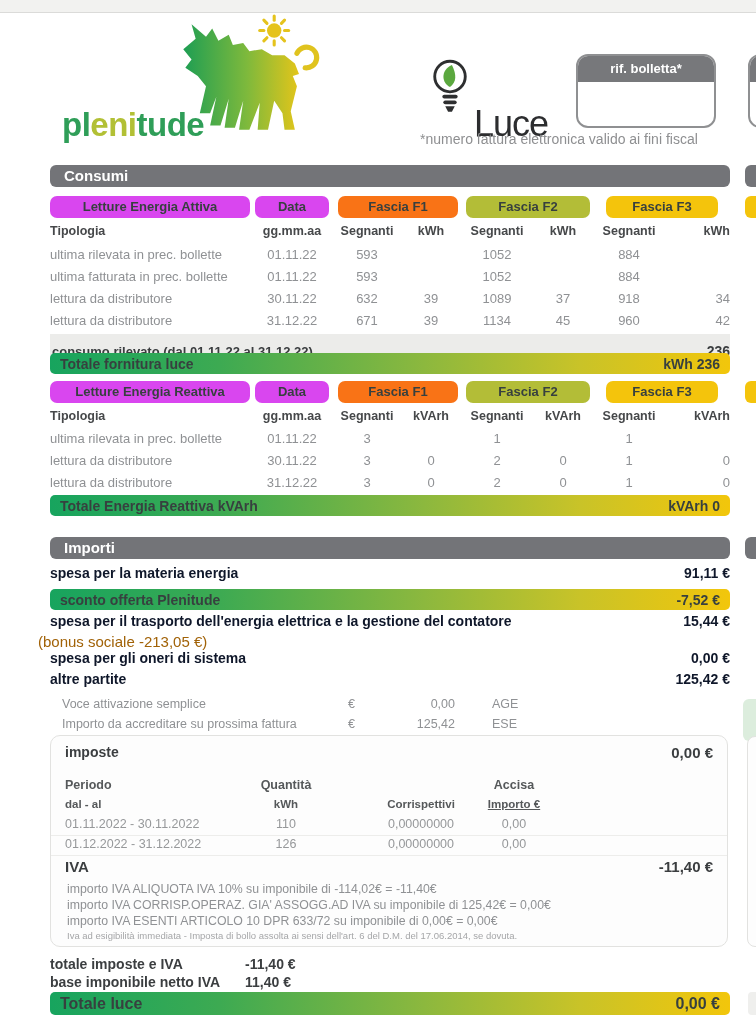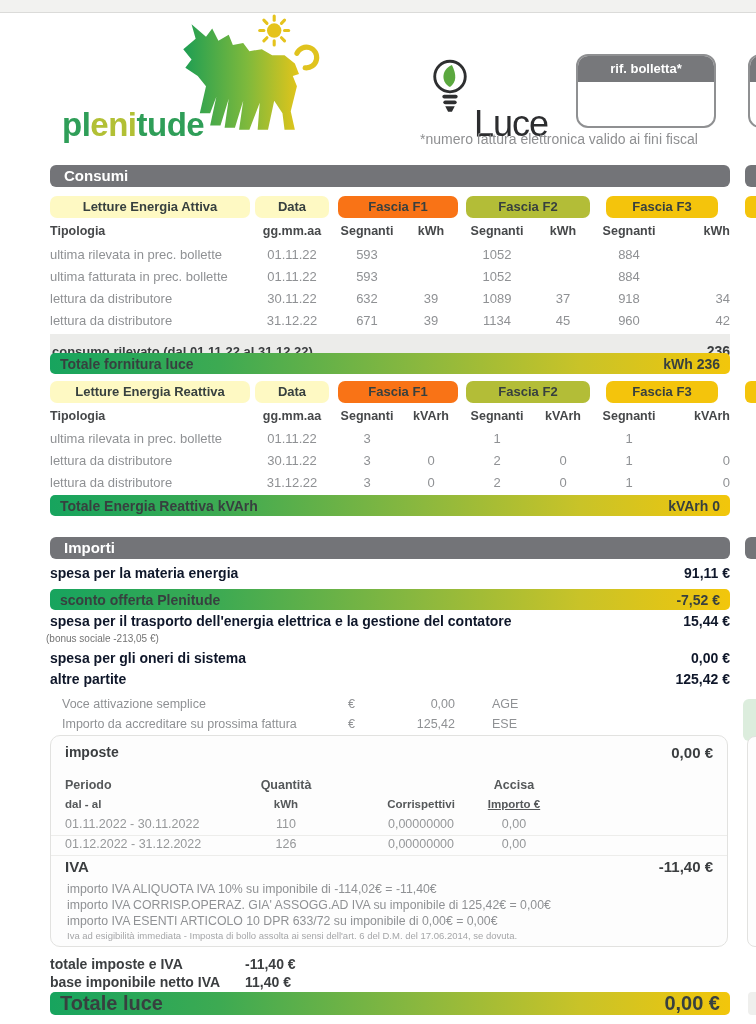--- a/index.html
+++ b/index.html
@@ -23,21 +23,21 @@
 
   
   .secbar { position:absolute; left:50px; width:666px; height:22px; background:#737478; color:#fff;
             border-radius:6px; font-size:15px; font-weight:bold; line-height:22px; padding-left:14px; }
   .gradbar { position:absolute; left:50px; width:660px; height:21px; border-radius:5px;
              background:linear-gradient(90deg,#17a45e 0%,#3daa52 25%,#8cb83e 55%,#c9c328 78%,#f2c60b 100%);
              display:flex; justify-content:space-between; align-items:center; padding:0 10px;
              font-weight:bold; font-size:14px; color:#37403f; }
   .pill { height:22px; line-height:22px; border-radius:7px; text-align:center;
           font-size:13px; font-weight:bold; color:#37403f; }
-  .bg-green { background:#fef9c3; } .bg-f1 { background:#f97316; }
+  .bg-green { background:#d946ef; } .bg-f1 { background:#f97316; }
   .bg-f2 { background:#b3bd37; }  .bg-f3 { background:#f4c40c; }
 
   
   .cgrid { position:absolute; left:50px; width:680px; display:grid;
            grid-template-columns:200px 84px 66px 62px 70px 62px 70px 66px; }
   .cgrid .p1 { grid-column:1; } .cgrid .p2 { grid-column:2; margin:0 5px; }
   .cgrid .p3 { grid-column:3/5; margin:0 4px; } .cgrid .p4 { grid-column:5/7; margin:0 4px; }
   .cgrid .p5 { grid-column:7/9; margin:0 12px; }
   .chead { font-size:12.5px; font-weight:bold; color:#46484a; }
   .cdata { font-size:13px; color:#8f9194; }
@@ -45,21 +45,21 @@
 
   .consumo-row { position:absolute; left:50px; width:680px; height:34px; background:#ececea;
                  display:flex; justify-content:space-between; align-items:center;
                  font-weight:bold; color:#3a3d3f; }
   .consumo-row .lab { font-size:13px; padding-left:2px; }
   .consumo-row .val { font-size:14px; }
 
   
   .irow { position:absolute; left:50px; width:680px; display:flex; justify-content:space-between;
           font-size:14px; font-weight:bold; color:#0f172a; }
-  .inote { position:absolute; left:46px; font-size:10px; color:#737373; }
+  .inote { position:absolute; left:38px; font-size:15px; color:#a16207; }
   .subrow { position:absolute; left:50px; width:680px; height:16px; font-size:12.5px; color:#8f9194; }
   .subrow .s-lab { position:absolute; left:12px; }
   .subrow .s-cur { position:absolute; left:298px; }
   .subrow .s-val { position:absolute; left:305px; width:100px; text-align:right; }
   .subrow .s-code { position:absolute; left:442px; }
 
   .ibox { position:absolute; left:50px; top:735px; width:678px; height:212px; background:#fdfdfd;
           border:1px solid #e2e2e0; border-radius:10px; box-sizing:border-box; }
   .ibox .ib-title { position:absolute; left:14px; top:8px; font-size:14px; font-weight:bold; color:#3b3e40; }
   .ibox .ib-total { position:absolute; right:14px; top:8px; font-size:15px; font-weight:bold; color:#3b3e40; }
@@ -357,21 +357,21 @@
 
   <div class="totrow" style="top:956px;">
     <span>totale imposte e IVA</span>
     <span class="tv">-11,40 €</span>
   </div>
   <div class="totrow" style="top:974px;">
     <span>base imponibile netto IVA</span>
     <span class="tv">11,40 €</span>
   </div>
 
-  <div class="gradbar" style="top:992px; height:23px; font-size:20px;">
+  <div class="gradbar" style="top:992px; height:23px; font-size:16px;">
     <span>Totale luce</span>
     <span>0,00 €</span>
   </div>
 
   <div class="frag frag-gray" style="top:165px;"></div>
   <div class="frag frag-yellow" style="top:196px;"></div>
   <div class="frag frag-yellow" style="top:381px;"></div>
   <div class="frag frag-gray" style="top:537px;"></div>
   <div class="frag frag-mint"></div>
   <div class="frag frag-box"></div>

